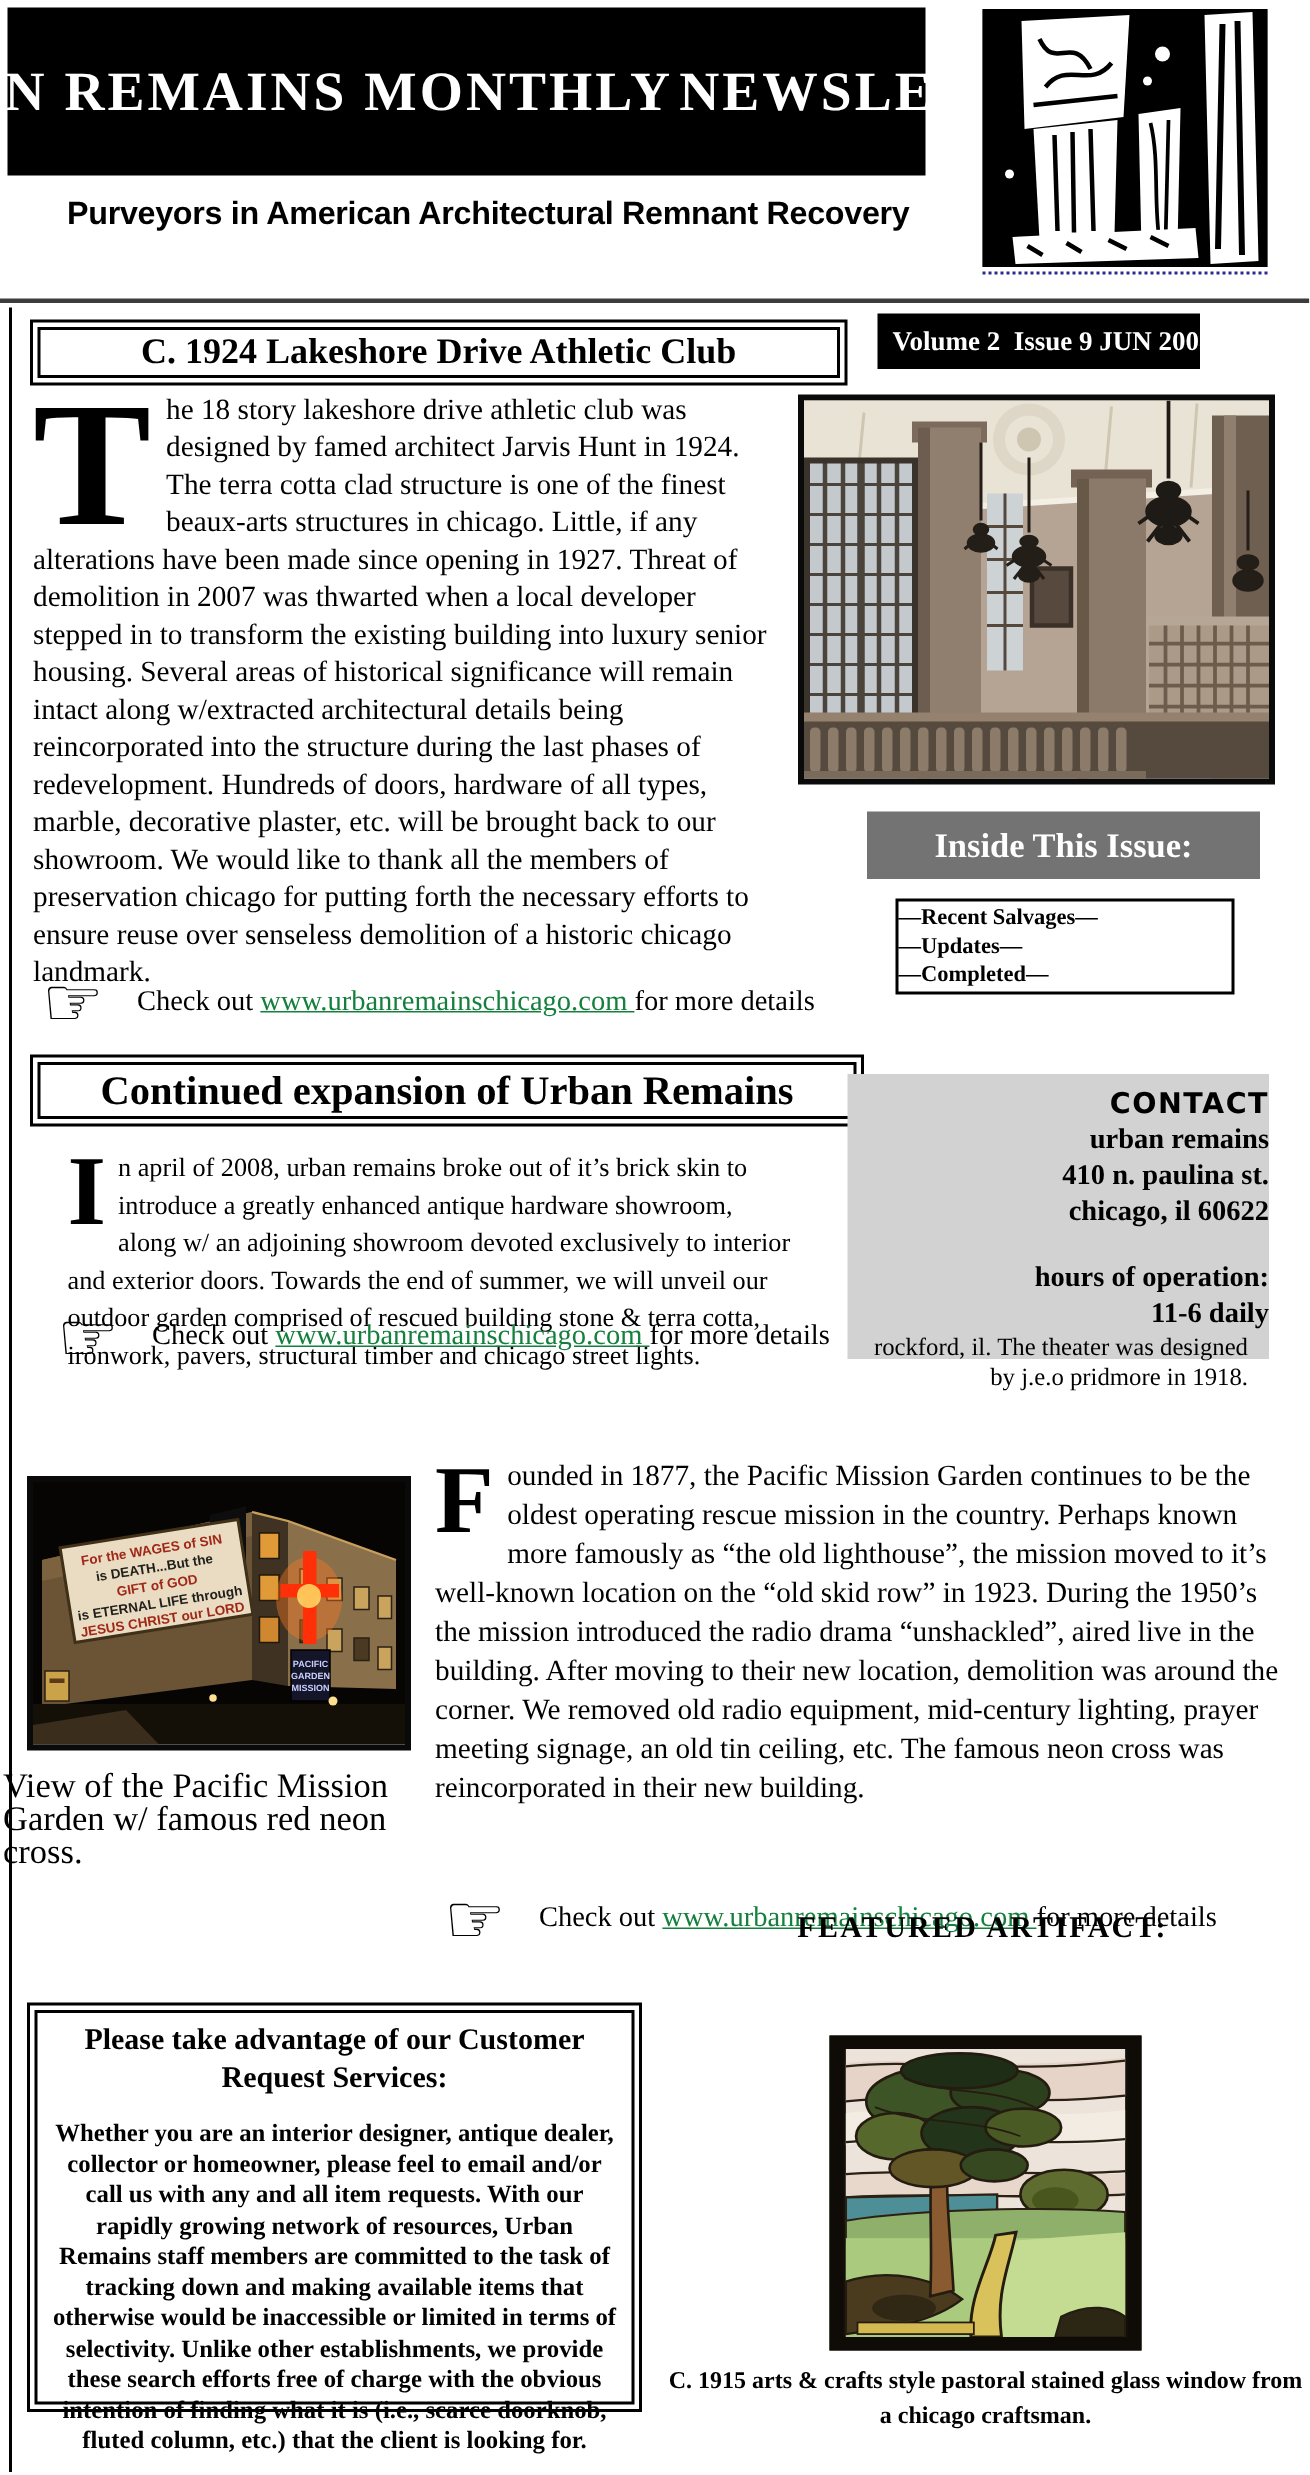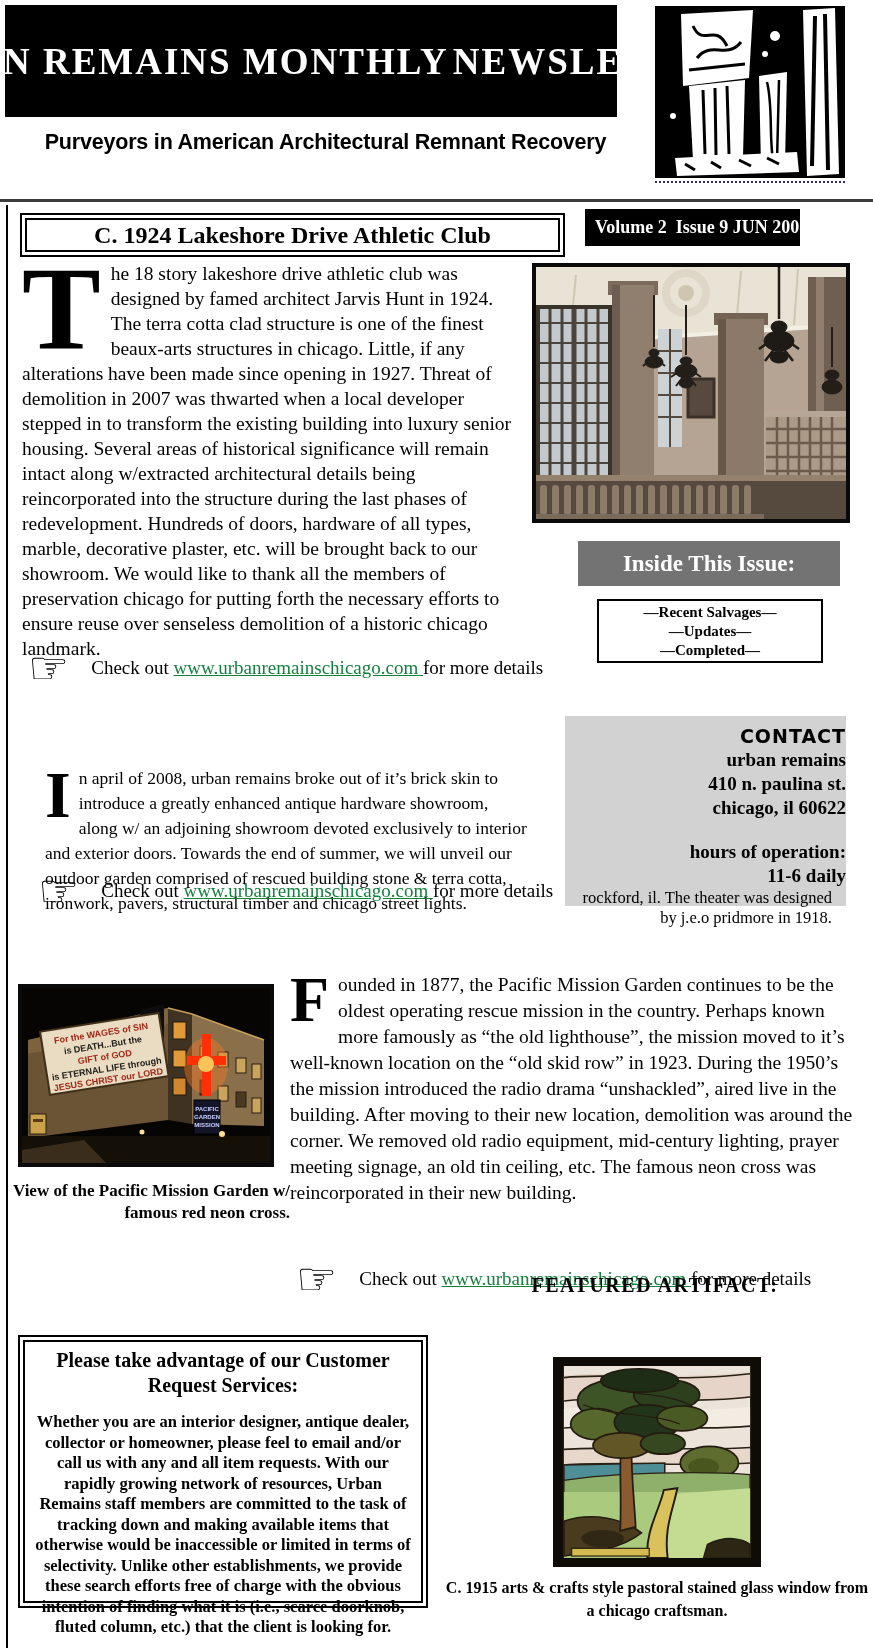--- a/index.html
+++ b/index.html
@@ -52,32 +52,32 @@
 
   
   .photoframe{border:4px solid #0a0a0a;box-sizing:content-box;line-height:0;}
   #photo1{left:532px;top:263px;width:310px;height:252px;}
   #photo2{left:18px;top:984px;width:248px;height:175px;}
 
   
   #inside-bar{left:578px;top:541px;width:262px;height:45px;background:#737373;color:#fff;display:flex;align-items:center;justify-content:center;
     font-weight:bold;font-size:23px;}
   #inside-box{left:597px;top:599px;width:226px;height:64px;border:2px solid #000;box-sizing:border-box;
-    display:flex;flex-direction:column;align-items:center;justify-content:center;}
+    display:flex;flex-direction:column;align-items:flex-start;justify-content:center;}
   #inside-box .itm{font-weight:bold;font-size:15px;line-height:19px;}
 
   
   #contact-box{left:565px;top:716px;width:281px;height:190px;background:#d2d2d2;text-align:right;box-sizing:border-box;padding-top:8px;}
   #contact-title{font-family:"DejaVu Sans",sans-serif;font-weight:bold;font-size:19px;letter-spacing:1px;line-height:24px;}
   .contact-line{font-weight:bold;font-size:19px;line-height:24px;}
   .contact-gap{height:20px;}
   #contact-note{font-size:16.5px;line-height:20px;padding:0 14px;}
 
   
-  #caption2{left:2px;top:1180px;width:288px;text-align:right;font-weight:bold;font-size:17px;line-height:22px;}
+  #caption2{left:2px;top:1180px;width:288px;text-align:left;font-weight:normal;font-size:23px;line-height:22px;}
 
   
   #services-box{left:18px;top:1335px;width:410px;height:273px;border:7px double #000;box-sizing:border-box;
     padding:6px 10px;text-align:center;}
   #services-title{font-weight:bold;font-size:20px;line-height:25px;}
   #services-body{font-weight:bold;font-size:16.5px;line-height:20.5px;margin-top:14px;}
 
   
   #featured-heading{left:450px;top:1274px;width:410px;text-align:center;font-weight:bold;font-size:20px;letter-spacing:1.5px;}
   #artifact-frame{left:553px;top:1357px;width:190px;height:192px;border:9px solid #0f0c08;background:#120e08;line-height:0;}
@@ -212,20 +212,23 @@
     <div class="itm">—Recent Salvages—</div>
     <div class="itm">—Updates—</div>
     <div class="itm">—Completed—</div>
   </div>
 
   <div class="abs checkline" id="check1">
     <span class="hand">☞</span>
     <span class="checktext"><span>Check out </span><a href="#">www.urbanremainschicago.com </a><span>for more details</span></span>
   </div>
 
+  <div class="abs pubbox" id="headline2">
+    <span class="hl">Continued expansion of Urban Remains</span>
+  </div>
   <div class="abs story" id="article2">
     <span class="dropcap">I</span><span>n april of 2008, urban remains broke out of it’s brick skin to introduce a greatly enhanced antique hardware showroom, along w/ an adjoining showroom devoted exclusively to interior and exterior doors. Towards the end of summer, we will unveil our outdoor garden comprised of rescued building stone &amp; terra cotta, ironwork, pavers, structural timber and chicago street lights.</span>
   </div>
   <div class="abs checkline" id="check2">
     <span class="hand">☞</span>
     <span class="checktext"><span>Check out </span><a href="#">www.urbanremainschicago.com </a><span>for more details</span></span>
   </div>
 
   <div class="abs" id="contact-box">
     <div id="contact-title">CONTACT</div>

